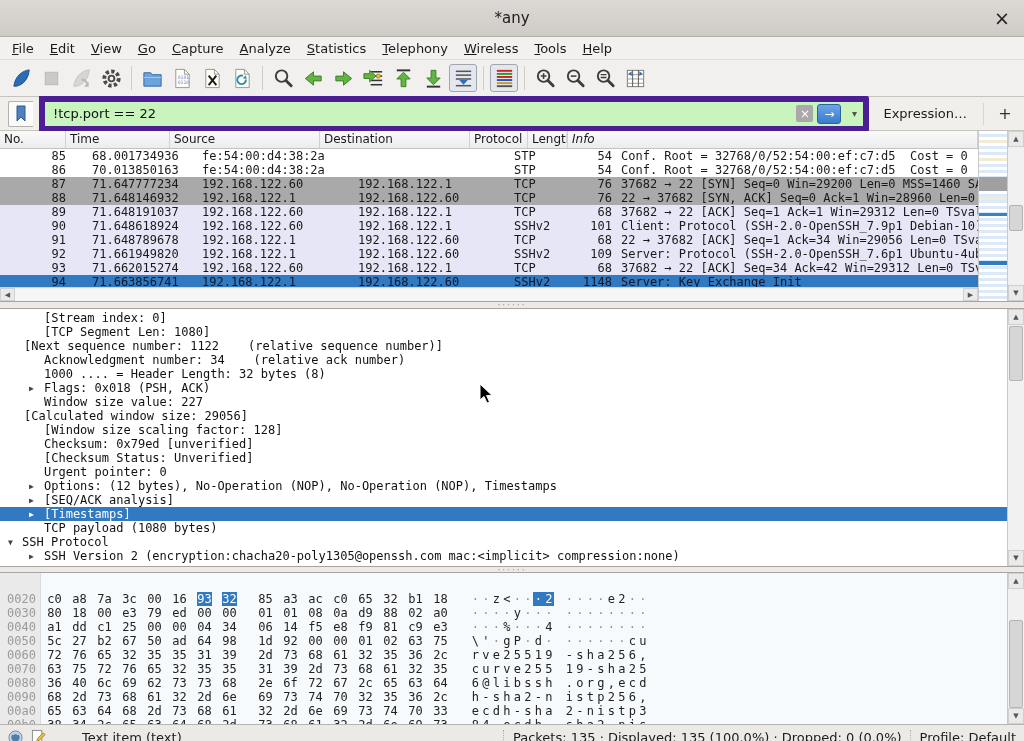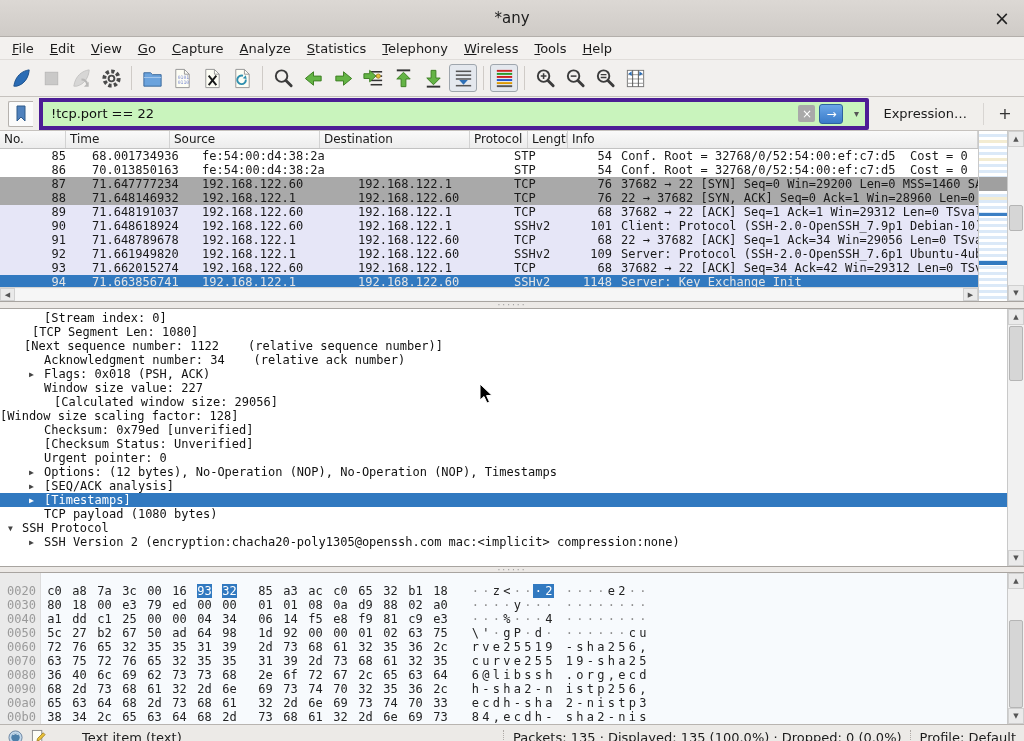--- a/index.html
+++ b/index.html
@@ -19,38 +19,38 @@
   
   .toolbar{height:36px;background:#f2f0ee;border-bottom:1px solid #c6c2be;display:flex;align-items:center;padding-left:6px;}
   .tb-btn{width:28px;height:28px;display:flex;align-items:center;justify-content:center;margin:0 1px;border:1px solid transparent;border-radius:3px;background:transparent;padding:0;}
   .tb-btn svg{width:23px;height:23px;}
   .tb-btn.disabled{opacity:.5;filter:grayscale(1);}
   .tb-btn.toggled{background:#e4e8ee;border:1px solid #9fa6ad;}
   .tb-sep{width:1px;height:24px;background:#cfcbc7;margin:0 5px;}
   
   .filterbar{height:33px;background:#f1efec;border-bottom:1px solid #c6c2be;display:flex;align-items:center;padding:0 8px;gap:6px;}
   .bookmark-btn{width:24px;height:24px;display:flex;align-items:center;justify-content:center;border:1px solid #b5b1ad;border-right:none;border-radius:2px 0 0 2px;background:#fbfbfb;height:24px;}
-  .filter-input-wrap{flex:1;height:24px;border:4px solid #4c1d95;border-radius:0 2px 2px 0;background:#c9f4bd;display:flex;align-items:center;padding-left:6px;gap:4px;}
+  .filter-input-wrap{flex:1;height:24px;border:6px solid #4c1d95;border-radius:0 2px 2px 0;background:#c9f4bd;display:flex;align-items:center;padding-left:6px;gap:4px;}
   .filter-text{flex:1;border:none;background:transparent;font-family:"DejaVu Sans",sans-serif;font-size:13px;color:#111;outline:none;}
   .filter-clear{width:17px;height:17px;background:#a9a9a9;border-radius:2px;color:#fff;font-size:12px;display:flex;align-items:center;justify-content:center;}
   .filter-apply{width:22px;height:18px;background:linear-gradient(#6aa6e8,#3a7cc9);border:1px solid #2d62a0;border-radius:3px;color:#fff;font-size:12px;display:flex;align-items:center;justify-content:center;margin-right:2px;}
   .filter-caret{width:14px;color:#555;font-size:10px;display:flex;align-items:center;justify-content:center;margin-right:2px;}
   .expression-label{color:#1b1b1b;padding:0 8px;}
   .filter-add{width:22px;height:22px;display:flex;align-items:center;justify-content:center;font-size:16px;color:#333;border-left:1px solid #d8d5d2;padding-left:10px;margin-left:2px;}
   
   .packetlist{height:170px;background:#fff;display:flex;border-bottom:1px solid #a8a4a0;position:relative;}
   .pl-main{width:978px;display:flex;flex-direction:column;overflow:hidden;}
   .pl-header{height:17px;display:flex;background:linear-gradient(#fafafa,#ececec);border-bottom:1px solid #c2c2c2;font-size:12px;flex:none;}
   .pl-hcell{border-right:1px solid #d2d2d2;padding:1px 0 0 4px;white-space:nowrap;overflow:hidden;}
   .pl-rows{flex:1;overflow:hidden;font-family:"DejaVu Sans Mono","Liberation Mono",monospace;font-size:12px;}
   .prow{height:14px;line-height:14px;display:flex;white-space:pre;}
   .prow.stp{background:#ffffff;}
   .prow.gray{background:#a9a9a9;}
   .prow.tcp{background:#e6e6f7;}
-  .prow.selected{background:#3179c0;color:#e5e5e5;}
+  .prow.selected{background:#3179c0;color:#0f172a;}
   .pcell{overflow:hidden;flex:none;}
   .pcell.no{text-align:right;padding-right:20px;}
   .pcell.len{text-align:right;padding-right:5px;}
   .pcell.info{flex:1;padding-left:4px;}
   .pl-hscroll{height:13px;flex:none;background:#f2f2f2;border-top:1px solid #d5d5d5;display:flex;align-items:center;}
   .minimap{width:28px;flex:none;border-left:1px solid #c9c9c9;
     background:
       linear-gradient(180deg,transparent 0 46px,#a0a0a0 46px 60px,transparent 60px 82px,#3b7fc4 82px 85px,transparent 85px 130px,#3179c0 130px 134px,transparent 134px),
       linear-gradient(180deg,transparent 0 9px,#f3ecd2 9px 12px,transparent 12px 27px,#f3ecd2 27px 30px,transparent 30px 66px,#f3ecd2 66px 69px,transparent 69px),
       repeating-linear-gradient(180deg,#ffffff 0 3px,#dbe9f8 3px 6px);
@@ -67,21 +67,21 @@
   .splitter .dots{color:#9a9a9a;font-size:9px;line-height:4px;letter-spacing:2px;}
   
   .details{height:257px;background:#fff;border:1px solid #a8a4a0;border-left:none;border-right:none;display:flex;}
   .det-main{flex:1;overflow:hidden;font-family:"DejaVu Sans Mono","Liberation Mono",monospace;font-size:12px;padding-top:2px;}
   .dline{height:14px;line-height:14px;white-space:pre;position:relative;color:#111;}
   .dline .arrow{position:absolute;font-size:8px;color:#444;top:1px;}
   .dline.selected{background:#3179c0;color:#fff;}
   .dline.selected .arrow{color:#fff;}
   
   .hexpane{height:151px;background:#f7fafd;border-top:1px solid #a8a4a0;display:flex;}
-  .hex-main{flex:1;overflow:hidden;font-family:"DejaVu Sans Mono","Liberation Mono",monospace;font-size:12px;padding-top:11px;position:relative;}
+  .hex-main{flex:1;overflow:hidden;font-family:"DejaVu Sans Mono","Liberation Mono",monospace;font-size:12px;padding-top:19px;position:relative;}
   .hex-gutter{position:absolute;left:0;top:0;bottom:0;width:40px;background:#eaeaea;border-right:1px solid #dcdcdc;}
   .hrow{height:14px;line-height:14px;display:flex;position:relative;}
   .hoff{width:40px;flex:none;color:#9a9a9a;text-align:left;padding-left:7px;}
   .hbyte{display:inline-block;width:15px;margin-right:10px;color:#222;text-align:center;}
   .hbyte.g8{margin-right:21px;}
   .hbyte.hl{background:#3179c0;color:#fff;}
   .hascii{display:inline-block;width:10.5px;text-align:center;color:#222;}
   .hascii.dot{color:#8f8f8f;}
   .hascii.hl{background:#3179c0;color:#fff;}
   .hascii.gap{margin-left:10px;}
@@ -291,21 +291,21 @@
 
 <div class="packetlist">
   <div class="pl-main">
     <div class="pl-header" id="pl-header">
         <span class="pl-hcell" style="width: 61px;">No.</span>
         <span class="pl-hcell" style="width: 99px;">Time</span>
         <span class="pl-hcell" style="width: 145px;">Source</span>
         <span class="pl-hcell" style="width: 145px;">Destination</span>
         <span class="pl-hcell" style="width: 53px;">Protocol</span>
         <span class="pl-hcell" style="width: 35px;">Length</span>
-        <span class="pl-hcell" style="flex: 1 1 0%;">Info</span>
+        <span class="pl-hcell" style="flex: 1 1 0%; font-style: italic;">Info</span>
       </div>
     <div class="pl-rows" id="pl-rows">
         <div class="prow stp"><span class="pcell no" style="width: 66px;">85</span><span class="pcell time" style="width: 104px; padding-left: 6px;">68.001734936</span><span class="pcell src" style="width: 150px; padding-left: 6px;">fe:54:00:d4:38:2a</span><span class="pcell dst" style="width: 150px; padding-left: 6px;"></span><span class="pcell proto" style="width: 58px; padding-left: 6px;">STP</span><span class="pcell len" style="width: 40px;">54</span><span class="pcell info">Conf. Root = 32768/0/52:54:00:ef:c7:d5  Cost = 0  Port =</span></div>
         <div class="prow stp"><span class="pcell no" style="width: 66px;">86</span><span class="pcell time" style="width: 104px; padding-left: 6px;">70.013850163</span><span class="pcell src" style="width: 150px; padding-left: 6px;">fe:54:00:d4:38:2a</span><span class="pcell dst" style="width: 150px; padding-left: 6px;"></span><span class="pcell proto" style="width: 58px; padding-left: 6px;">STP</span><span class="pcell len" style="width: 40px;">54</span><span class="pcell info">Conf. Root = 32768/0/52:54:00:ef:c7:d5  Cost = 0  Port =</span></div>
         <div class="prow gray"><span class="pcell no" style="width: 66px;">87</span><span class="pcell time" style="width: 104px; padding-left: 6px;">71.647777234</span><span class="pcell src" style="width: 150px; padding-left: 6px;">192.168.122.60</span><span class="pcell dst" style="width: 150px; padding-left: 6px;">192.168.122.1</span><span class="pcell proto" style="width: 58px; padding-left: 6px;">TCP</span><span class="pcell len" style="width: 40px;">76</span><span class="pcell info">37682 → 22 [SYN] Seq=0 Win=29200 Len=0 MSS=1460 SACK_PERM</span></div>
         <div class="prow gray"><span class="pcell no" style="width: 66px;">88</span><span class="pcell time" style="width: 104px; padding-left: 6px;">71.648146932</span><span class="pcell src" style="width: 150px; padding-left: 6px;">192.168.122.1</span><span class="pcell dst" style="width: 150px; padding-left: 6px;">192.168.122.60</span><span class="pcell proto" style="width: 58px; padding-left: 6px;">TCP</span><span class="pcell len" style="width: 40px;">76</span><span class="pcell info">22 → 37682 [SYN, ACK] Seq=0 Ack=1 Win=28960 Len=0 MSS=1460</span></div>
         <div class="prow tcp"><span class="pcell no" style="width: 66px;">89</span><span class="pcell time" style="width: 104px; padding-left: 6px;">71.648191037</span><span class="pcell src" style="width: 150px; padding-left: 6px;">192.168.122.60</span><span class="pcell dst" style="width: 150px; padding-left: 6px;">192.168.122.1</span><span class="pcell proto" style="width: 58px; padding-left: 6px;">TCP</span><span class="pcell len" style="width: 40px;">68</span><span class="pcell info">37682 → 22 [ACK] Seq=1 Ack=1 Win=29312 Len=0 TSval=271566</span></div>
         <div class="prow tcp"><span class="pcell no" style="width: 66px;">90</span><span class="pcell time" style="width: 104px; padding-left: 6px;">71.648618924</span><span class="pcell src" style="width: 150px; padding-left: 6px;">192.168.122.60</span><span class="pcell dst" style="width: 150px; padding-left: 6px;">192.168.122.1</span><span class="pcell proto" style="width: 58px; padding-left: 6px;">SSHv2</span><span class="pcell len" style="width: 40px;">101</span><span class="pcell info">Client: Protocol (SSH-2.0-OpenSSH_7.9p1 Debian-10)</span></div>
         <div class="prow tcp"><span class="pcell no" style="width: 66px;">91</span><span class="pcell time" style="width: 104px; padding-left: 6px;">71.648789678</span><span class="pcell src" style="width: 150px; padding-left: 6px;">192.168.122.1</span><span class="pcell dst" style="width: 150px; padding-left: 6px;">192.168.122.60</span><span class="pcell proto" style="width: 58px; padding-left: 6px;">TCP</span><span class="pcell len" style="width: 40px;">68</span><span class="pcell info">22 → 37682 [ACK] Seq=1 Ack=34 Win=29056 Len=0 TSval=364959</span></div>
         <div class="prow tcp"><span class="pcell no" style="width: 66px;">92</span><span class="pcell time" style="width: 104px; padding-left: 6px;">71.661949820</span><span class="pcell src" style="width: 150px; padding-left: 6px;">192.168.122.1</span><span class="pcell dst" style="width: 150px; padding-left: 6px;">192.168.122.60</span><span class="pcell proto" style="width: 58px; padding-left: 6px;">SSHv2</span><span class="pcell len" style="width: 40px;">109</span><span class="pcell info">Server: Protocol (SSH-2.0-OpenSSH_7.6p1 Ubuntu-4ubuntu0.3</span></div>
@@ -328,27 +328,28 @@
   </div>
 </div>
 
 <div class="splitter">
     <span class="dots">······</span>
   </div>
 
 <div class="details">
   <div class="det-main" id="det-main">
       <div class="dline"><span style="padding-left: 44px;">[Stream index: 0]</span></div>
-      <div class="dline"><span style="padding-left: 32px;">[TCP Segment Len: 1080]</span></div>
+      <div class="dline"><span style="padding-left: 44px;">[TCP Segment Len: 1080]</span></div>
       <div class="dline"><span style="padding-left: 24px;">[Next sequence number: 1122    (relative sequence number)]</span></div>
       <div class="dline"><span style="padding-left: 44px;">Acknowledgment number: 34    (relative ack number)</span></div>
+      <div class="dline"><span style="padding-left: 44px;">1000 .... = Header Length: 32 bytes (8)</span></div>
       <div class="dline"><span class="arrow" style="left: 29px;">▶</span><span style="padding-left: 44px;">Flags: 0x018 (PSH, ACK)</span></div>
       <div class="dline"><span style="padding-left: 44px;">Window size value: 227</span></div>
-      <div class="dline"><span style="padding-left: 54px;">[Calculated window size: 29056]</span></div>
-      <div class="dline"><span style="">[Window size scaling factor: 128]</span></div>
+      <div class="dline"><span style="padding-left: 24px;">[Calculated window size: 29056]</span></div>
+      <div class="dline"><span style="padding-left: 44px;">[Window size scaling factor: 128]</span></div>
       <div class="dline"><span style="padding-left: 44px;">Checksum: 0x79ed [unverified]</span></div>
       <div class="dline"><span style="padding-left: 44px;">[Checksum Status: Unverified]</span></div>
       <div class="dline"><span style="padding-left: 44px;">Urgent pointer: 0</span></div>
       <div class="dline"><span class="arrow" style="left: 29px;">▶</span><span style="padding-left: 44px;">Options: (12 bytes), No-Operation (NOP), No-Operation (NOP), Timestamps</span></div>
       <div class="dline"><span class="arrow" style="left: 29px;">▶</span><span style="padding-left: 44px;">[SEQ/ACK analysis]</span></div>
       <div class="dline selected"><span class="arrow" style="left: 29px;">▶</span><span style="padding-left: 44px;">[Timestamps]</span></div>
       <div class="dline"><span style="padding-left: 44px;">TCP payload (1080 bytes)</span></div>
       <div class="dline"><span class="arrow" style="left: 8px;">▼</span><span style="padding-left: 22px;">SSH Protocol</span></div>
       <div class="dline"><span class="arrow" style="left: 29px;">▶</span><span style="padding-left: 44px;">SSH Version 2 (encryption:chacha20-poly1305@openssh.com mac:&lt;implicit&gt; compression:none)</span></div>
     </div>

